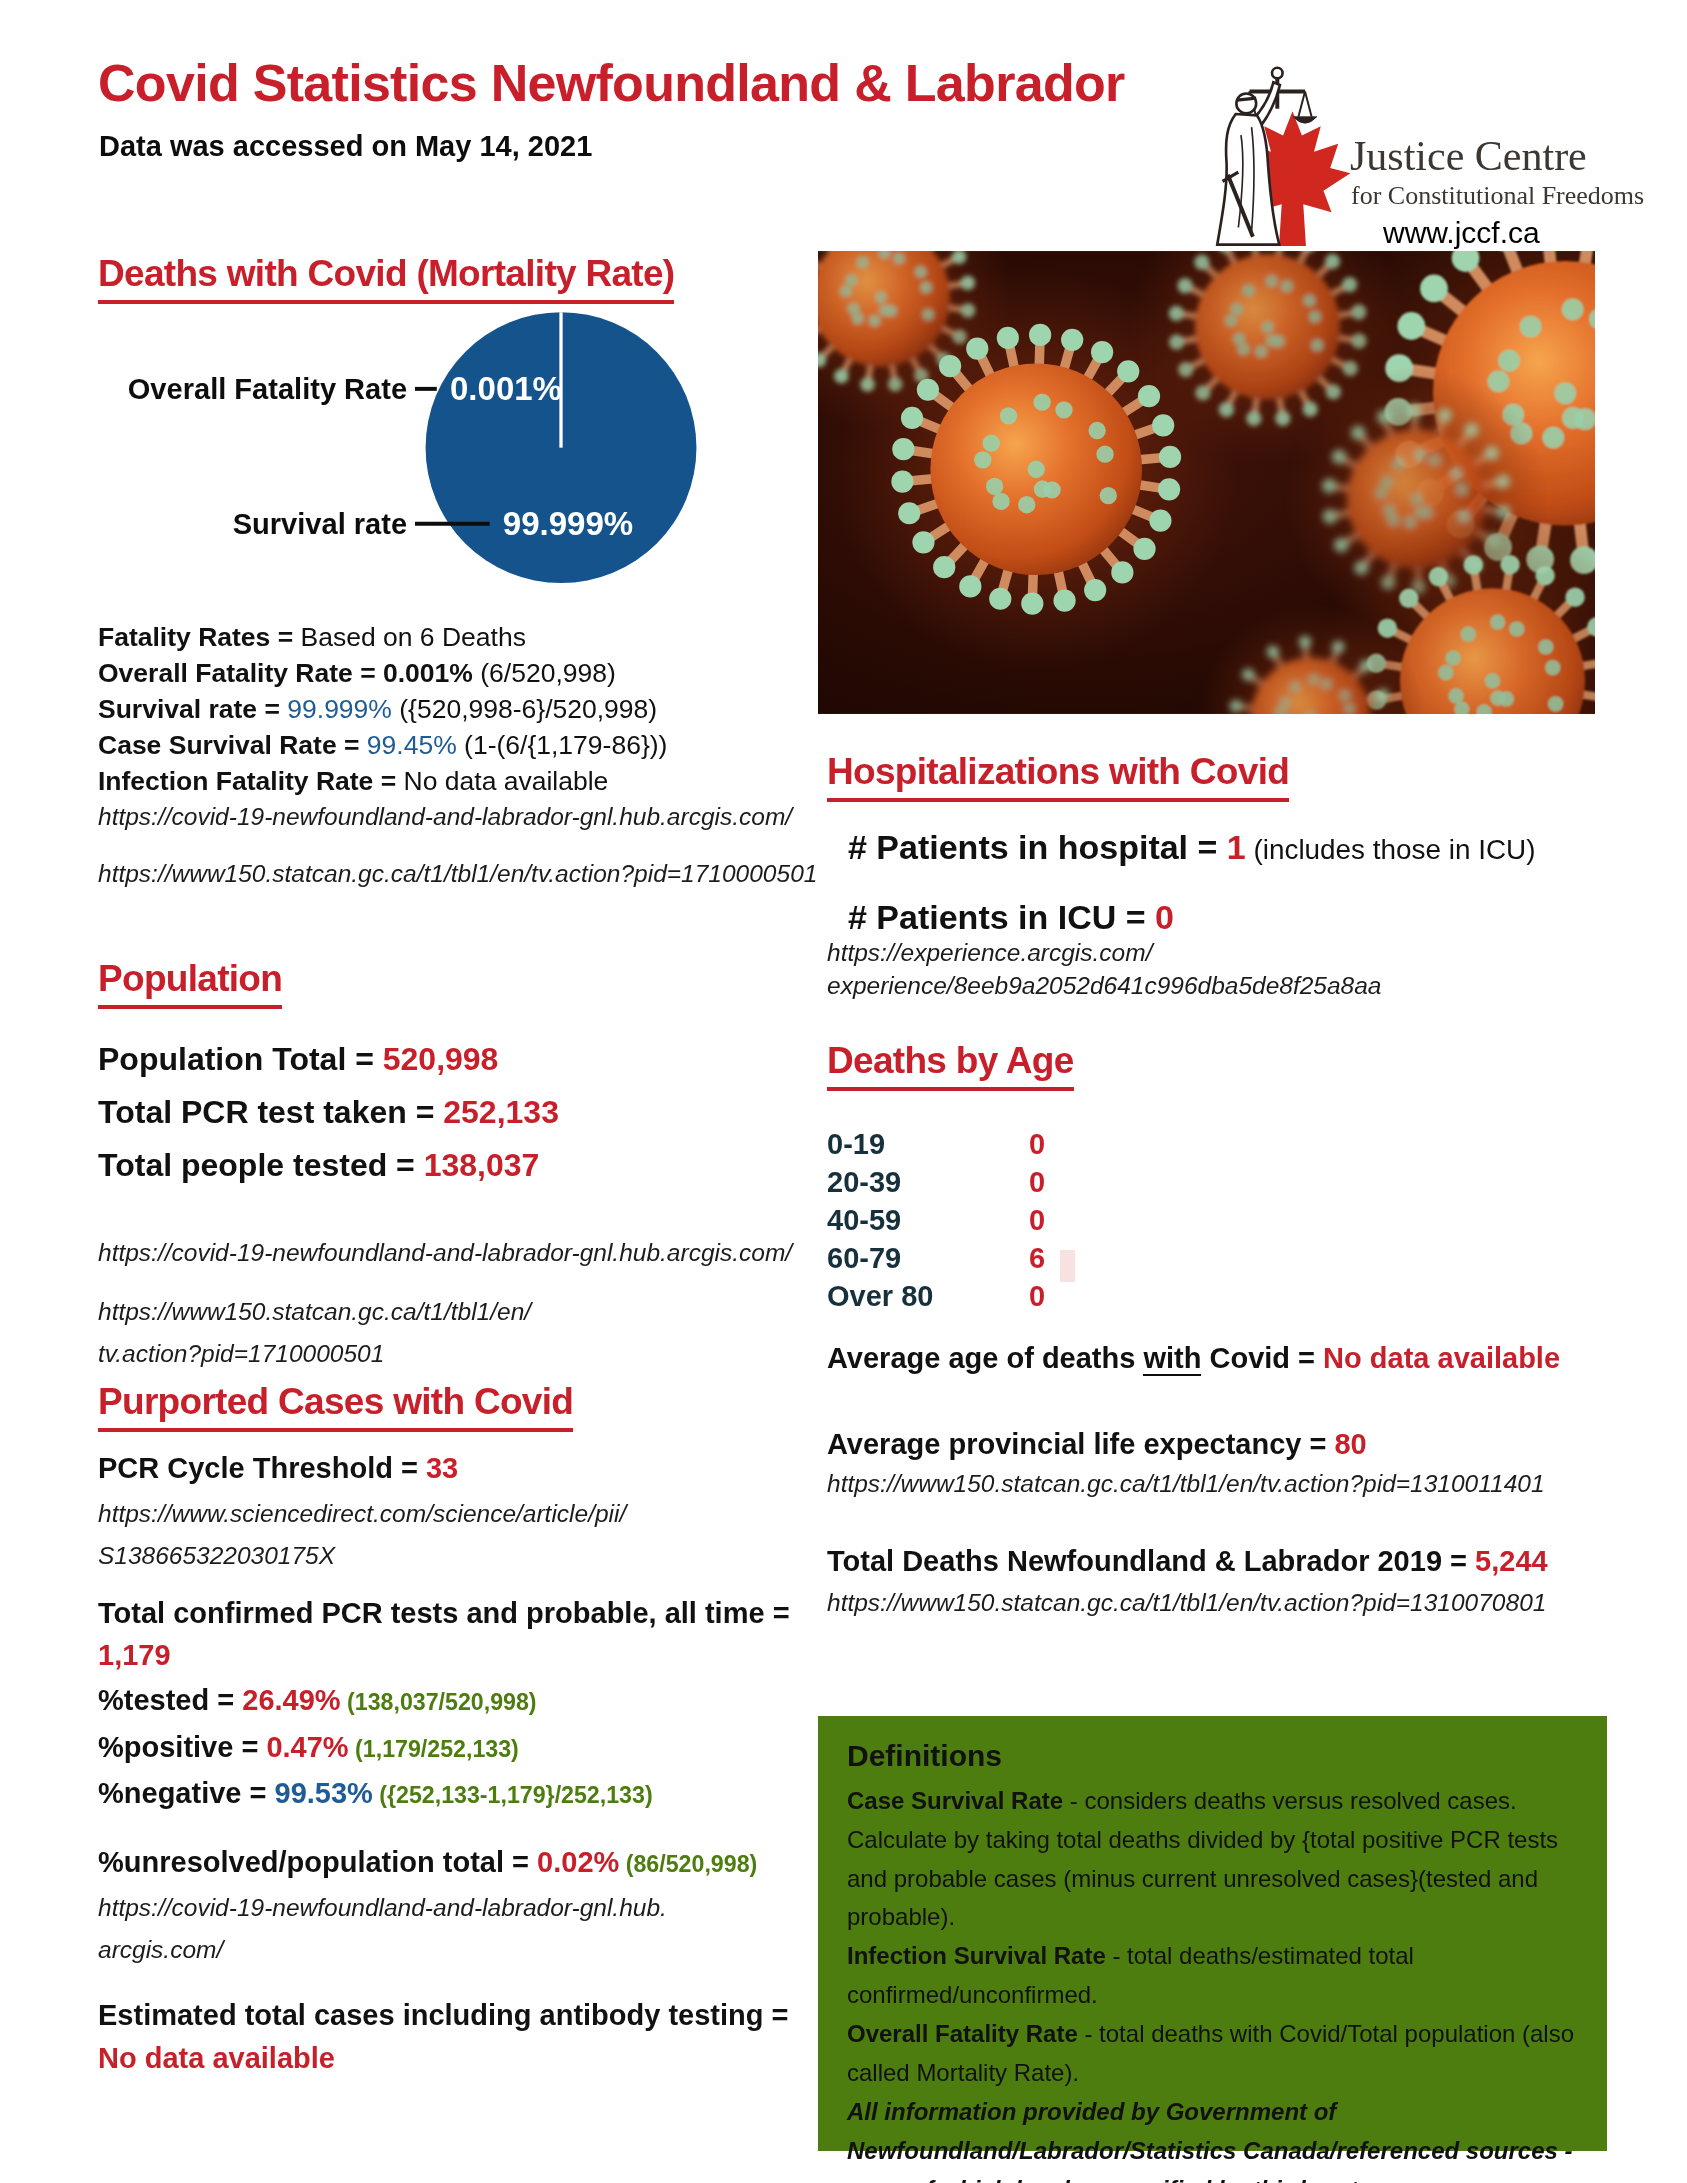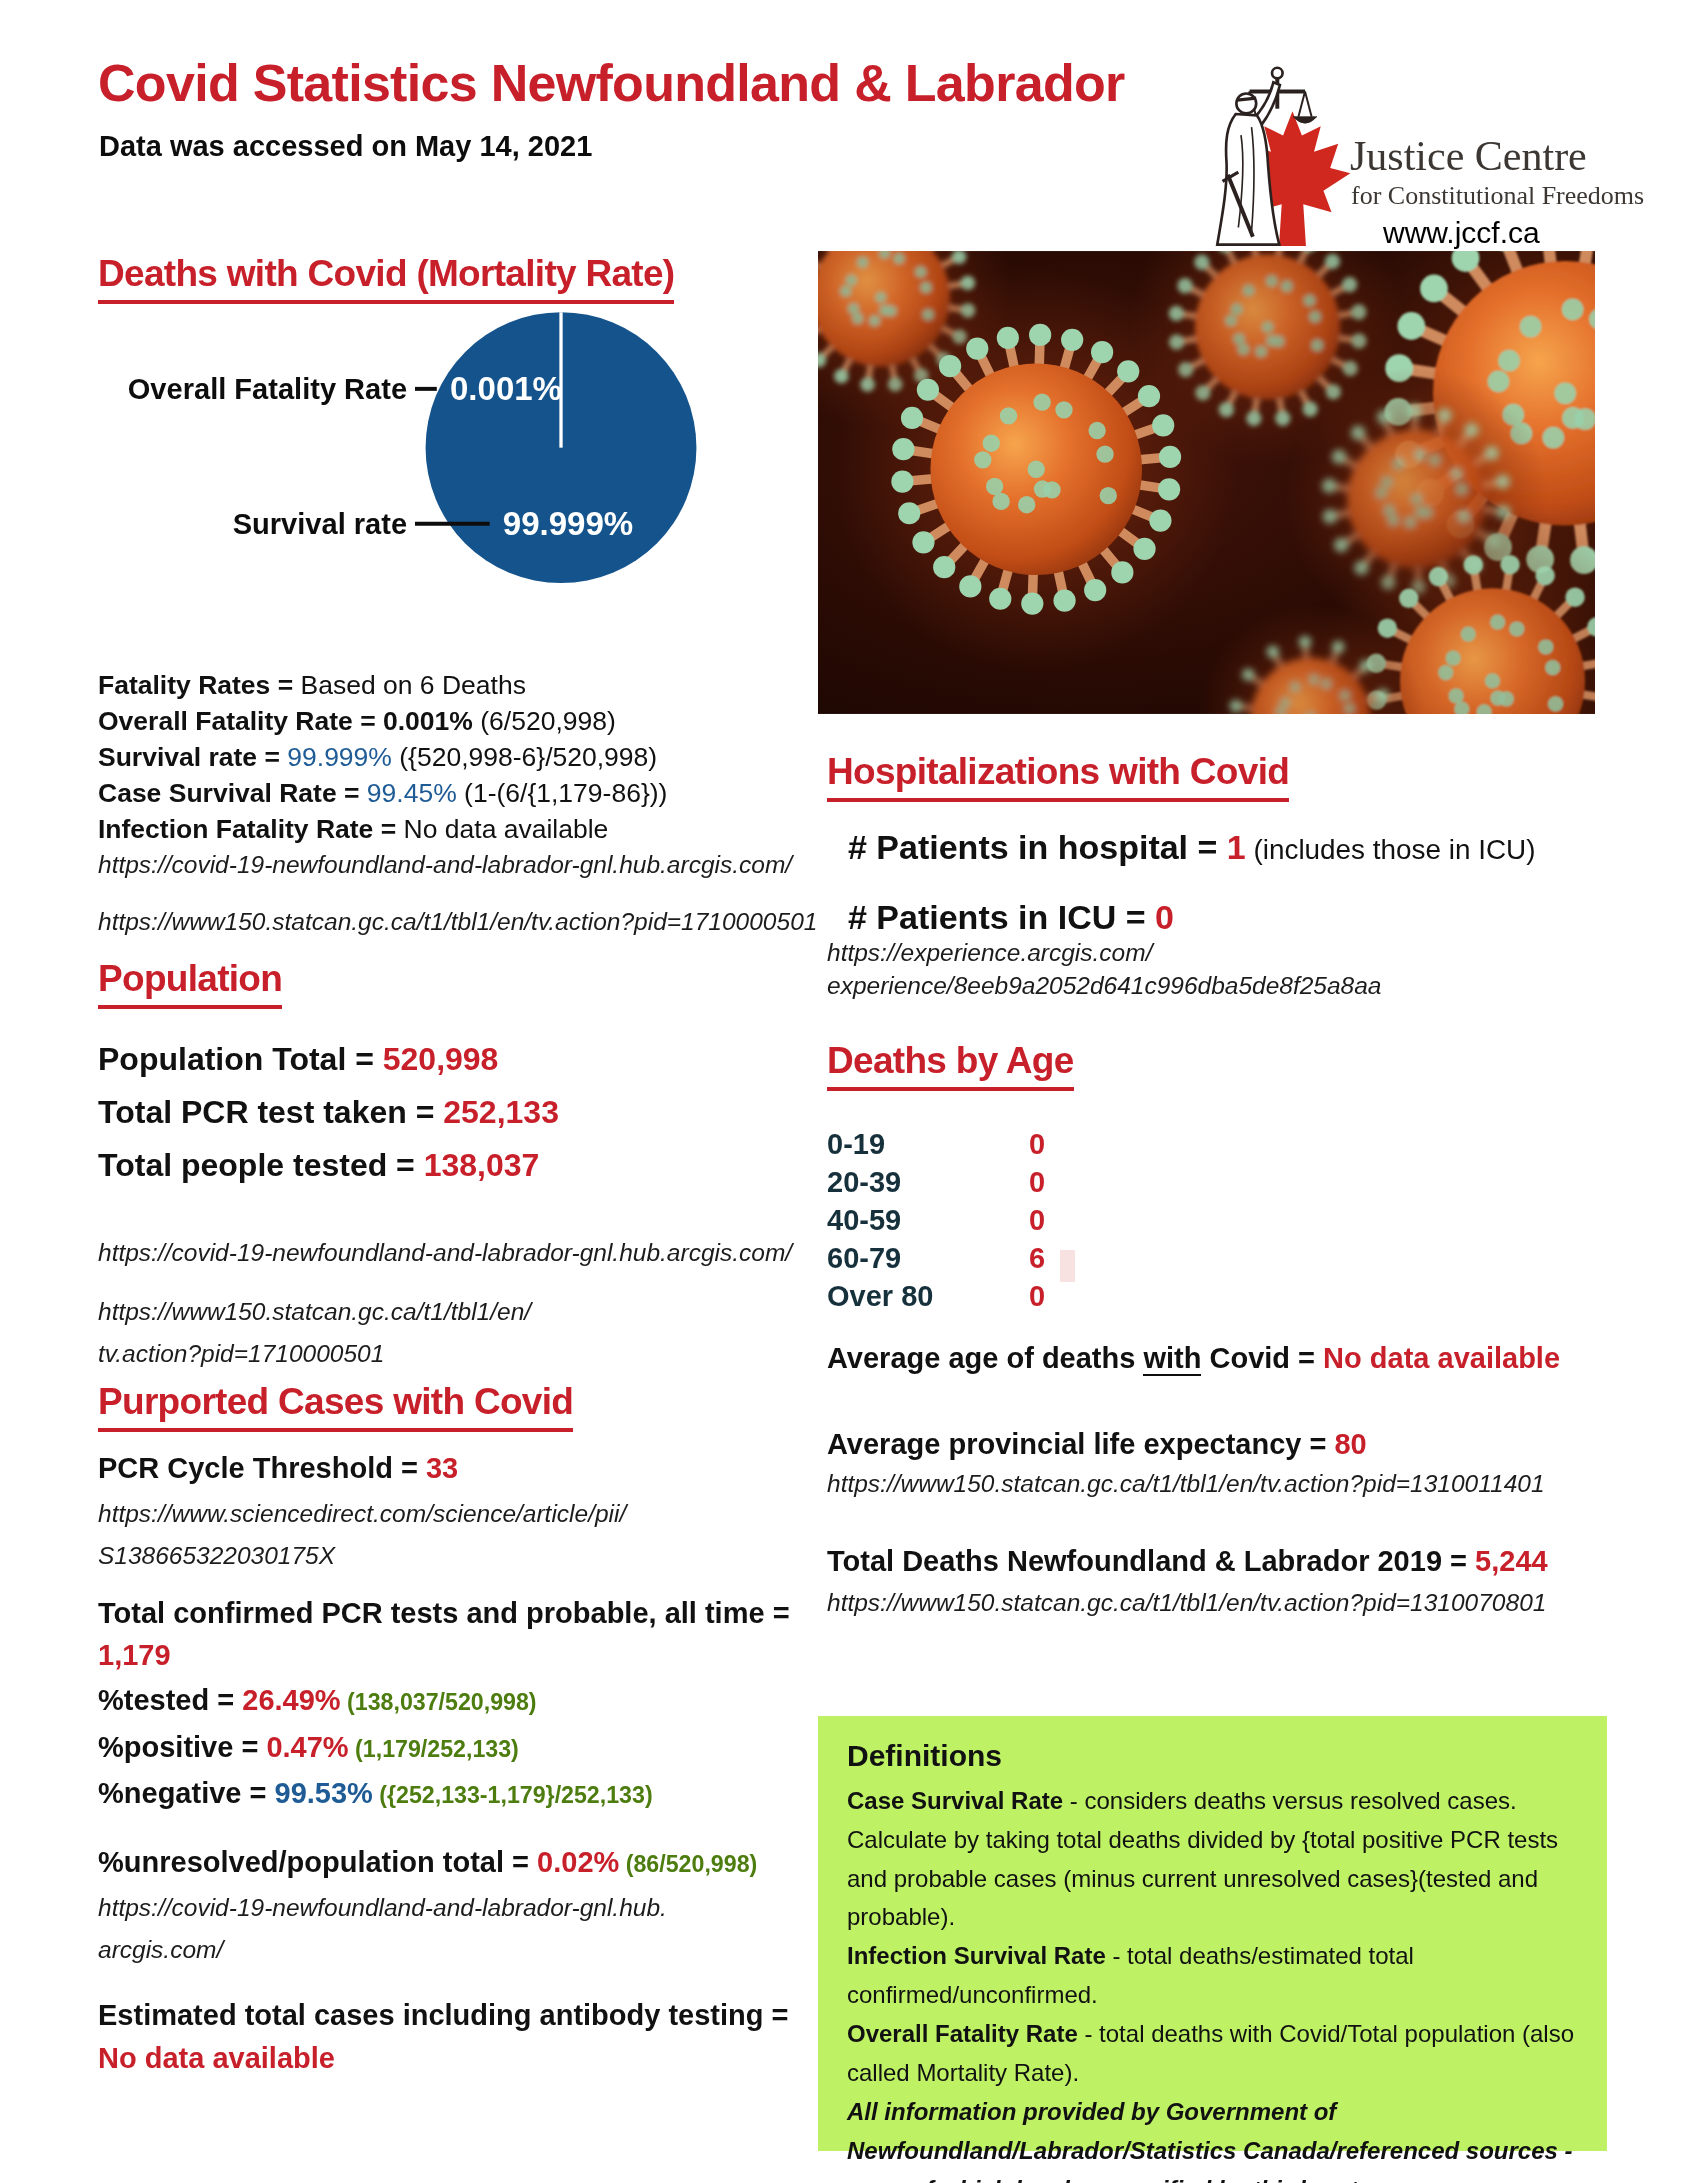--- a/index.html
+++ b/index.html
@@ -17,21 +17,21 @@
   .body40{font-size:26.5px;line-height:36px;}
   .url{font-size:24.5px;font-style:italic;color:#1c1c1c;font-weight:normal;}
   .pop{font-size:32px;font-weight:bold;}
   .pur{font-size:29px;font-weight:bold;}
   .note{font-size:0.8em;font-weight:bold;color:#4d7c0f;}
   .hosp{font-size:34px;font-weight:bold;margin-left:21px;}
   .hnote{font-size:0.82em;font-weight:normal;}
   .age{font-size:29px;font-weight:bold;}
   .avg{font-size:29px;font-weight:bold;}
   .defbox{position:absolute;left:818px;top:1716px;width:789px;height:435px;
-          background:#bef264;padding:22.5px 29px;box-sizing:border-box;}
+          background:#4d7c0f;padding:22.5px 29px;box-sizing:border-box;}
   .defbox h3{margin:0 0 9.3px 0;font-size:30px;}
   .defbox p{margin:0;font-size:24px;line-height:1.62;white-space:normal;}
   .disc{font-style:italic;font-weight:bold;}
   .underline-with{border-bottom:2.6px solid #0d0d0d;}
   .serif{font-family:"Liberation Serif",serif;}
   svg text{font-family:"Liberation Sans",sans-serif;}
   .pinkbar{position:absolute;left:1060px;top:1250px;width:15px;height:32px;background:#f8e2e1;}
 </style>
 </head>
 <body>
@@ -77,21 +77,21 @@
     <circle cx="708" cy="222" r="205" fill="#14538c"></circle>
     <line x1="708" y1="17" x2="708" y2="222" stroke="#ffffff" stroke-width="5"></line>
     <text x="475" y="148" text-anchor="end" font-size="44" font-weight="bold" fill="#0d0d0d">Overall Fatality Rate</text>
     <line x1="487" y1="133" x2="520" y2="133" stroke="#0d0d0d" stroke-width="6"></line>
     <text x="540" y="150" font-size="50" font-weight="bold" fill="#ffffff">0.001%</text>
     <text x="475" y="352" text-anchor="end" font-size="44" font-weight="bold" fill="#0d0d0d">Survival rate</text>
     <line x1="487" y1="337" x2="600" y2="337" stroke="#0d0d0d" stroke-width="6"></line>
     <text x="620" y="354" font-size="50" font-weight="bold" fill="#ffffff">99.999%</text>
   </svg>
 
-  <div class="abs body40" style="left:98px;top:619px;margin-top:48px;">
+  <div class="abs body40" style="left:98px;top:619px;">
     <div><span class="b">Fatality Rates =</span><span> Based on 6 Deaths</span></div>
     <div><span class="b">Overall Fatality Rate = 0.001%</span><span>  (6/520,998)</span></div>
     <div><span class="b">Survival rate = </span><span class="blue">99.999%</span><span> ({520,998-6}/520,998)</span></div>
     <div><span class="b">Case Survival Rate = </span><span class="blue">99.45%</span><span> (1-(6/{1,179-86}))</span></div>
     <div><span class="b">Infection Fatality Rate =</span><span> No data available</span></div>
     <div class="url">https://covid-19-newfoundland-and-labrador-gnl.hub.arcgis.com/</div>
     <div class="url" style="margin-top:21px;">https://www150.statcan.gc.ca/t1/tbl1/en/tv.action?pid=1710000501</div>
   </div>
 
   <div class="abs" style="left:98px;top:958px;">

